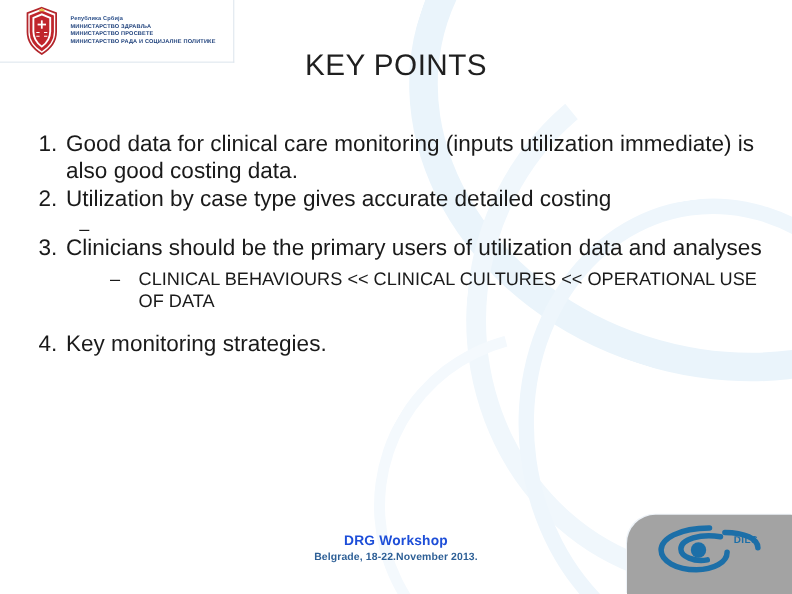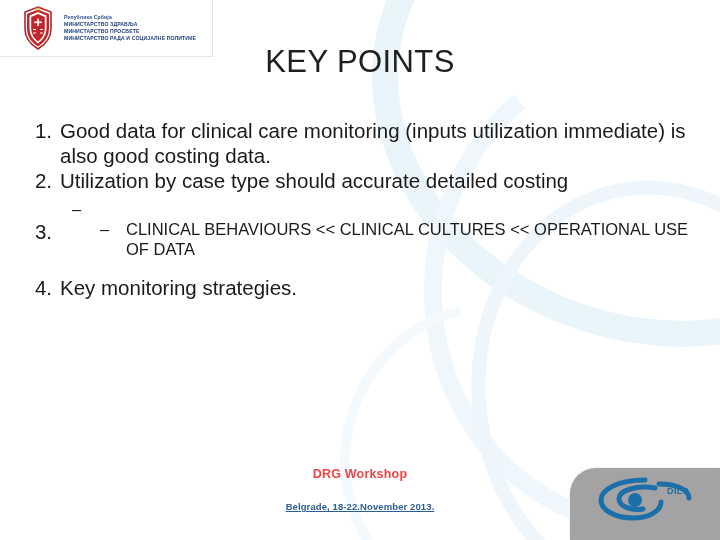--- a/index.html
+++ b/index.html
@@ -101,21 +101,21 @@
     white-space: nowrap;
   }
   .emblem-text .l1 { color: #2b4f8a; }
 
   .title {
     position: absolute;
     left: 0;
     right: 0;
     top: 44px;
     text-align: center;
-    font-size: 31px;
+    font-size: 27px;
     color: #1f1f1f;
     font-weight: normal;
     letter-spacing: 0.4px;
     z-index: 4;
   }
 
   .body-area {
     position: absolute;
     left: 16px;
     top: 118px;
@@ -173,31 +173,30 @@
   .footer {
     position: absolute;
     left: 0;
     right: 0;
     bottom: 28px;
     text-align: center;
     z-index: 6;
   }
   .footer-line1 {
     font-size: 12.5px;
-    color: #ef4444;
+    color: #1d4ed8;
     font-weight: bold;
     letter-spacing: 0.2px;
   }
   .footer-line2 {
     font-size: 9.5px;
     color: #2d5f96;
     font-weight: bold;
-    margin-top: 20px;
+    margin-top: 3px;
     letter-spacing: 0.1px;
-    text-decoration: underline;
   }
 
   .logo-box {
     position: absolute;
     right: 0;
     bottom: 0;
     width: 150px;
     height: 72px;
     background: #a3a3a3;
     border-top-left-radius: 26px;
@@ -257,32 +256,33 @@
   <div class="body-area">
     <ol class="points">
 
       <li class="point">
         <span class="num">1.</span>
         <span class="ptext">Good data for clinical care monitoring (inputs utilization immediate) is also good costing data.</span>
       </li>
 
       <li class="point">
         <span class="num">2.</span>
-        <span class="ptext">Utilization by case type should accurate detailed costing</span>
+        <span class="ptext">Utilization by case type gives accurate detailed costing</span>
         <ul class="sublist">
           <li class="sub">
             <span class="dash">–</span>
           </li>
         </ul>
       </li>
 
       <div class="gap-md"></div>
 
       <li class="point">
         <span class="num">3.</span>
+        <span class="ptext">Clinicians should be the primary users of utilization data and analyses</span>
         <ul class="sublist">
           <li class="sub" style="padding-left:66px">
             <span class="dash" style="left:40px">–</span>
             <span>CLINICAL BEHAVIOURS &lt;&lt; CLINICAL CULTURES &lt;&lt; OPERATIONAL USE OF DATA</span>
           </li>
         </ul>
       </li>
 
       <div class="gap-lg"></div>
 

